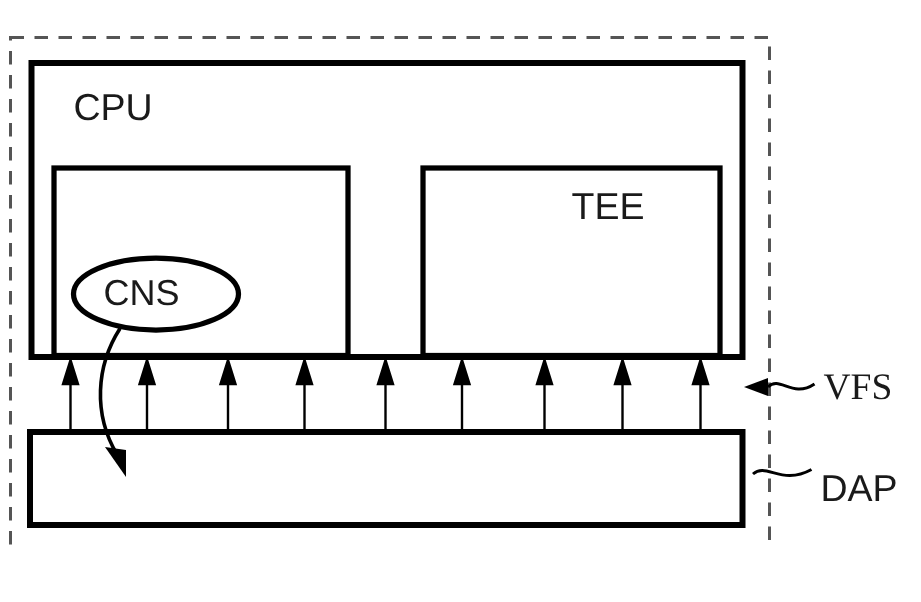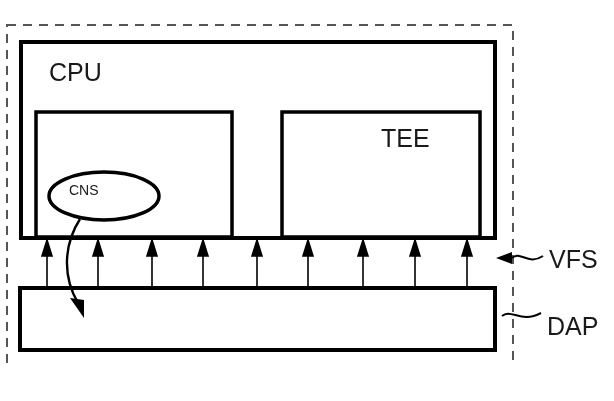--- a/index.html
+++ b/index.html
@@ -24,23 +24,23 @@
   }
   .lbl {
     position: absolute;
     color: #1a1a1a;
     white-space: nowrap;
     font-family: "Liberation Sans", sans-serif;
   }
   #label-cpu   { left: 49px;  top: 58px;  font-size: 25px; }
   #label-ree   { left: 107px; top: 124px; font-size: 25px; }
   #label-tee   { left: 358px; top: 124px; font-size: 25px; margin-left: 23px; }
-  #label-cns   { left: 69px;  top: 182px; font-size: 14px; }
+  #label-cns   { left: 69px;  top: 182px; font-size: 24px; }
   #label-dvfs  { left: 219px; top: 305px; font-size: 25px; }
-  #label-vfs   { left: 549px; top: 245px; font-size: 25px; }
+  #label-vfs   { left: 549px; top: 245px; font-size: 25px; font-family: Liberation Serif, serif; }
   #label-dap   { left: 547px; top: 312px; font-size: 25px; }
 </style>
 </head>
 <body>
 
 <div id="canvas">
 
   <svg id="diagram-svg" width="614" height="401" viewBox="0 0 614 401">
 
     <rect x="7" y="25" width="506" height="343" fill="none" stroke="#555555" stroke-width="2" stroke-dasharray="9 7"></rect>

